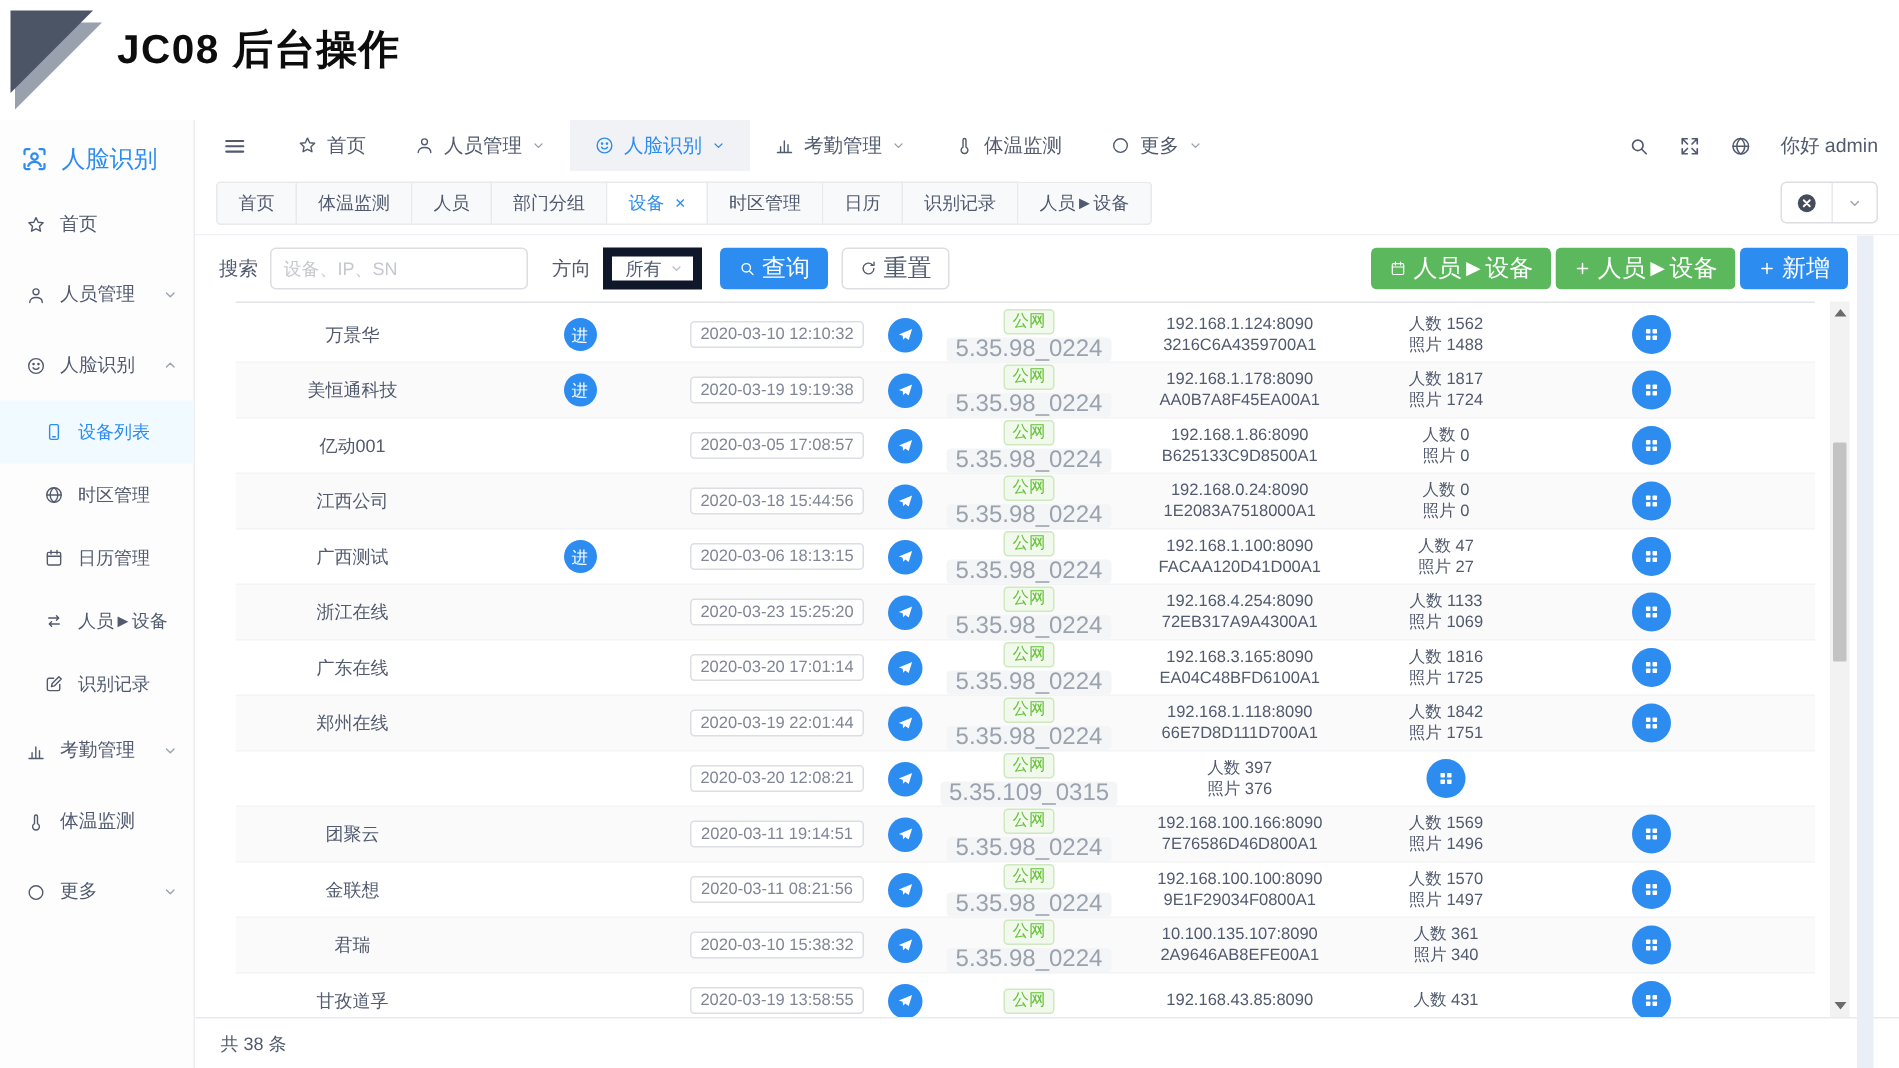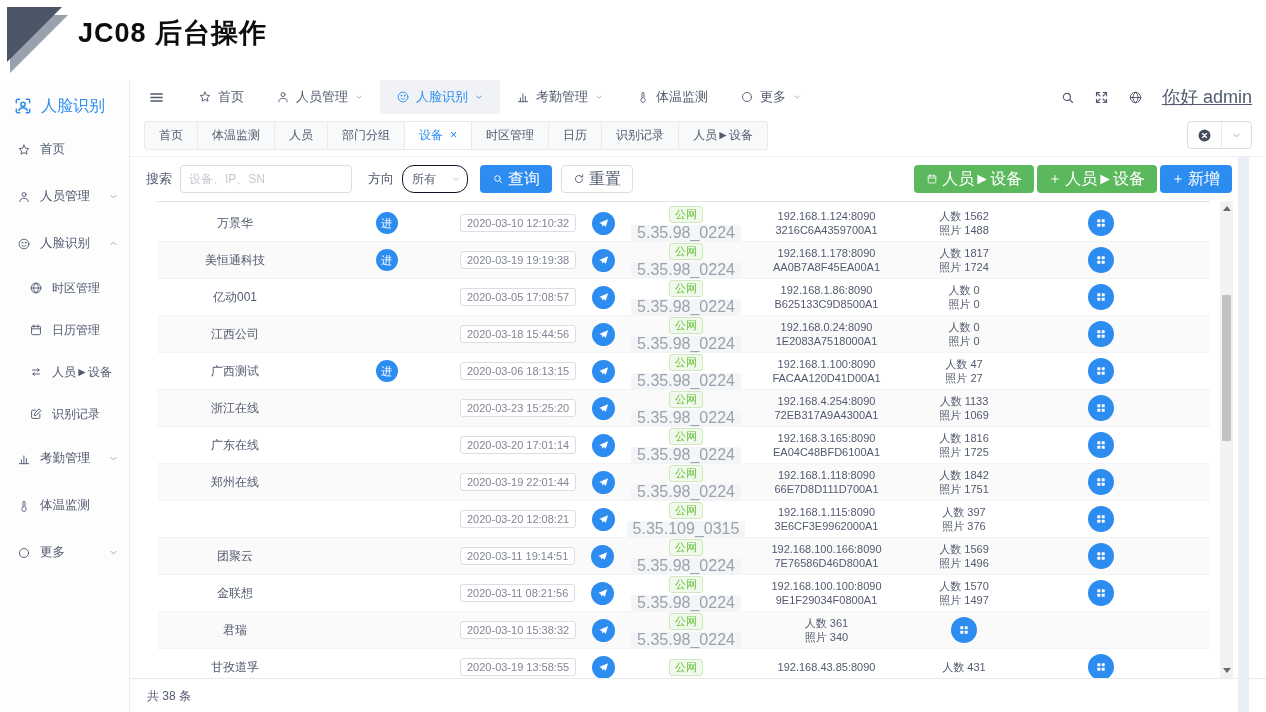--- a/index.html
+++ b/index.html
@@ -40,21 +40,21 @@
   .hamburger svg { width:17px; height:17px; }
   .topnav-items { display:flex; height:100%; margin-left:10px; }
   .topnav-item { display:flex; align-items:center; gap:6px; padding:0 16px; height:100%; font-size:13px; color:#515a6e; cursor:pointer; }
   .topnav-item.active { background:#f0f2f5; color:#2d8cf0; }
   .topnav-item .icon svg { width:14px; height:14px; }
   .topnav-item .chev svg { width:10px; height:10px; color:#9aa2ad; }
   .topnav-item.active .chev svg { color:#2d8cf0; }
   .topbar-right { margin-left:auto; display:flex; align-items:center; gap:19px; }
   .topbar-right .tool { cursor:pointer; color:#515a6e; }
   .topbar-right .tool svg { width:15px; height:15px; }
-  .greeting { font-size:18px; cursor:pointer;text-decoration:underline; }
+  .greeting { font-size:13px; cursor:pointer; }
 
   
   .tabbar { height:43px; display:flex; align-items:center; padding:0 14px; border-bottom:1px solid #eef0f3; }
   .tabs { display:flex; height:29px; }
   .tab { display:flex; align-items:center; padding:0 14px; font-size:12px; color:#515a6e; background:#f8f9fb;
          border:1px solid #e8eaec; border-left:none; cursor:pointer; white-space:nowrap; }
   .tab:first-child { border-left:1px solid #e8eaec; border-radius:3px 0 0 3px; }
   .tab:last-child { border-radius:0 3px 3px 0; }
   .tab.active { background:#fff; color:#2d8cf0; }
   .tab .tab-close { margin-left:7px; font-size:12px; color:#2d8cf0; }
@@ -66,21 +66,21 @@
   .tab-options .opt.caret svg { width:11px; height:11px; }
   .tab-options .opt.closeall { color:#454c5b; }
 
   
   .content { flex:1; position:relative; background:#fff; }
   .toolbar { height:44px; display:flex; align-items:center; padding:0 34px 0 16px; }
   .tb-label { font-size:13px; color:#515a6e; margin-right:8px; }
   .search-input { width:172px; height:28px; border:1px solid #dcdee2; border-radius:4px; padding:0 8px;
                   font-size:12px; color:#515a6e; outline:none; font-family:inherit; }
   .search-input::placeholder { color:#c5c8ce; }
-  .direction-select { width:66px; height:28px; margin-right:2px; border:1px solid #0f172a; border-radius:12px;
+  .direction-select { width:66px; height:28px; margin-right:2px; border:6px solid #0f172a; border-radius:0;
                       display:flex; align-items:center; justify-content:space-between; padding:0 6px 0 9px;
                       font-size:12px; color:#515a6e; background:#fff; cursor:pointer; }
   .direction-select .chev svg { width:10px; height:10px; color:#b5bac2; }
   .sep { width:16px; }
   .btn { height:28px; border-radius:4px; display:inline-flex; align-items:center; gap:4px; font-size:16px;
          padding:0 11px; cursor:pointer; border:1px solid transparent; white-space:nowrap; }
   .btn .icon svg { width:12px; height:12px; }
   .btn-query { background:#2d8cf0; color:#fff; margin-left:10px; }
   .btn-reset { background:#fff; color:#515a6e; border-color:#dcdee2; margin-left:9px; }
   .toolbar-right { margin-left:auto; display:flex; gap:3px; }
@@ -90,21 +90,21 @@
   
   .table-wrap { position:absolute; top:44px; left:27px; width:1053px; height:477px; overflow:hidden;
                 border-top:1px solid #e2e4e8; padding-top:3px; }
   .row { display:grid; grid-template-columns:156px 147px 155px 142px 139px 136px 137px 1fr;
          align-items:center; height:37px; border-bottom:1px solid #f3f4f6; }
   .row:nth-child(even) { background:#fafafa; }
   .cell { text-align:center; font-size:12px; color:#515a6e; }
   .cell.two { font-size:11px; line-height:14px; }
   .enter-badge { width:22px; height:22px; border-radius:50%; background:#2d8cf0; color:#fff; font-size:11px;
                  display:inline-flex; align-items:center; justify-content:center; }
-  .time-cell { display:flex; align-items:center; gap:16px; }
+  .time-cell { display:flex; align-items:center; justify-content:center; gap:16px; }
   .time-chip { border:1px solid #dcdee2; border-radius:3px; padding:2px 6px; font-size:11px; color:#808695;
                background:#fff; white-space:nowrap; }
   .send-btn { width:23px; height:23px; border-radius:50%; background:#2d8cf0; color:#fff; cursor:pointer;
               display:inline-flex; align-items:center; justify-content:center; flex:0 0 auto; }
   .send-btn svg { width:11px; height:11px; }
   .net-tag { display:inline-block; font-size:11px; color:#67c23a; background:#f0f9eb; border:1px solid #cfe8bf;
              border-radius:3px; padding:0 5px; line-height:15px; }
   .ver-chip { display:inline-block; margin-top:2px; font-size:16px; color:#9aa2ad; background:#f4f5f7;
               border-radius:3px; padding:1px 6px; }
   .action-btn { width:26px; height:26px; border-radius:50%; background:#2d8cf0; color:#fff; cursor:pointer;
@@ -176,20 +176,30 @@
               <circle cx="9.2" cy="9.8" r=".7" fill="currentColor"></circle>
               <circle cx="14.8" cy="9.8" r=".7" fill="currentColor"></circle>
             </svg>
           </span>
     <span>人脸识别</span>
     <span class="chev icon">
             <svg viewBox="0 0 24 24" fill="none" stroke="currentColor" stroke-width="2" stroke-linecap="round" stroke-linejoin="round">
               <path d="M6.5 14.5L12 9l5.5 5.5"></path>
             </svg>
           </span>
+  </div>
+        <div class="side-item l2 active">
+    <span class="icon">
+            <svg viewBox="0 0 24 24" fill="none" stroke="currentColor" stroke-width="1.6" stroke-linecap="round" stroke-linejoin="round">
+              <rect x="7" y="3.6" width="10" height="16.8" rx="1.8"></rect>
+              <path d="M10.5 17.5h3"></path>
+            </svg>
+          </span>
+    <span>设备列表</span>
+
   </div>
         <div class="side-item l2">
     <span class="icon">
             <svg viewBox="0 0 24 24" fill="none" stroke="currentColor" stroke-width="1.6" stroke-linecap="round" stroke-linejoin="round">
               <circle cx="12" cy="12" r="8.3"></circle>
               <path d="M3.7 12h16.6M12 3.7c-5.8 4.2-5.8 12.4 0 16.6M12 3.7c5.8 4.2 5.8 12.4 0 16.6"></path>
             </svg>
           </span>
     <span>时区管理</span>
 
@@ -829,24 +839,20 @@
                       <path d="M22 2.8L2.6 10.9l5.7 2 .6 5.6 3.2-3.1 4.9 3.6z"></path>
                     </svg>
                   </span>
       </span>
     </div>
     <div class="cell two">
       <span class="net-tag">公网</span><br>
       <span class="ver-chip">5.35.109_0315</span>
     </div>
     <div class="cell two">
-      <div>192.168.1.115:8090</div>
-      <div>3E6CF3E9962000A1</div>
-    </div>
-    <div class="cell two">
       <div>人数 397</div>
       <div>照片 376</div>
     </div>
     <div class="cell">
       <span class="action-btn">
         <span class="icon">
                     <svg viewBox="0 0 24 24" fill="currentColor">
                       <rect x="4.6" y="4.6" width="6" height="6" rx="1"></rect>
                       <rect x="13.4" y="4.6" width="6" height="6" rx="1"></rect>
                       <rect x="4.6" y="13.4" width="6" height="6" rx="1"></rect>
@@ -950,20 +956,24 @@
         <span class="icon">
                     <svg viewBox="0 0 24 24" fill="currentColor">
                       <path d="M22 2.8L2.6 10.9l5.7 2 .6 5.6 3.2-3.1 4.9 3.6z"></path>
                     </svg>
                   </span>
       </span>
     </div>
     <div class="cell two">
       <span class="net-tag">公网</span><br>
       <span class="ver-chip">5.35.98_0224</span>
+    </div>
+    <div class="cell two">
+      <div>10.100.135.107:8090</div>
+      <div>2A9646AB8EFE00A1</div>
     </div>
     <div class="cell two">
       <div>人数 361</div>
       <div>照片 340</div>
     </div>
     <div class="cell">
       <span class="action-btn">
         <span class="icon">
                     <svg viewBox="0 0 24 24" fill="currentColor">
                       <rect x="4.6" y="4.6" width="6" height="6" rx="1"></rect>

